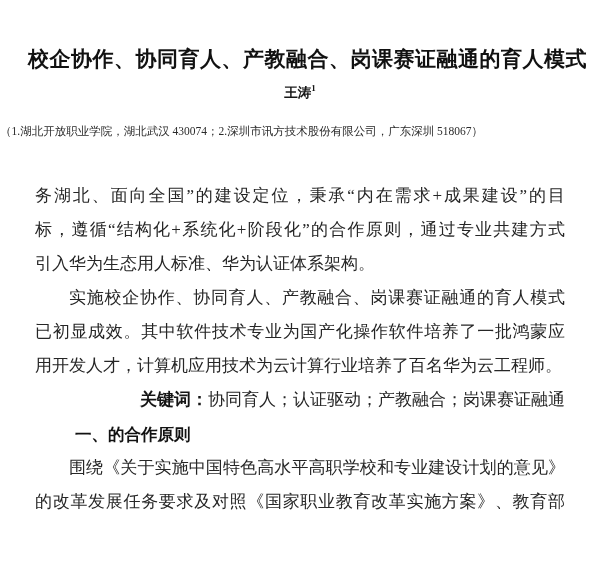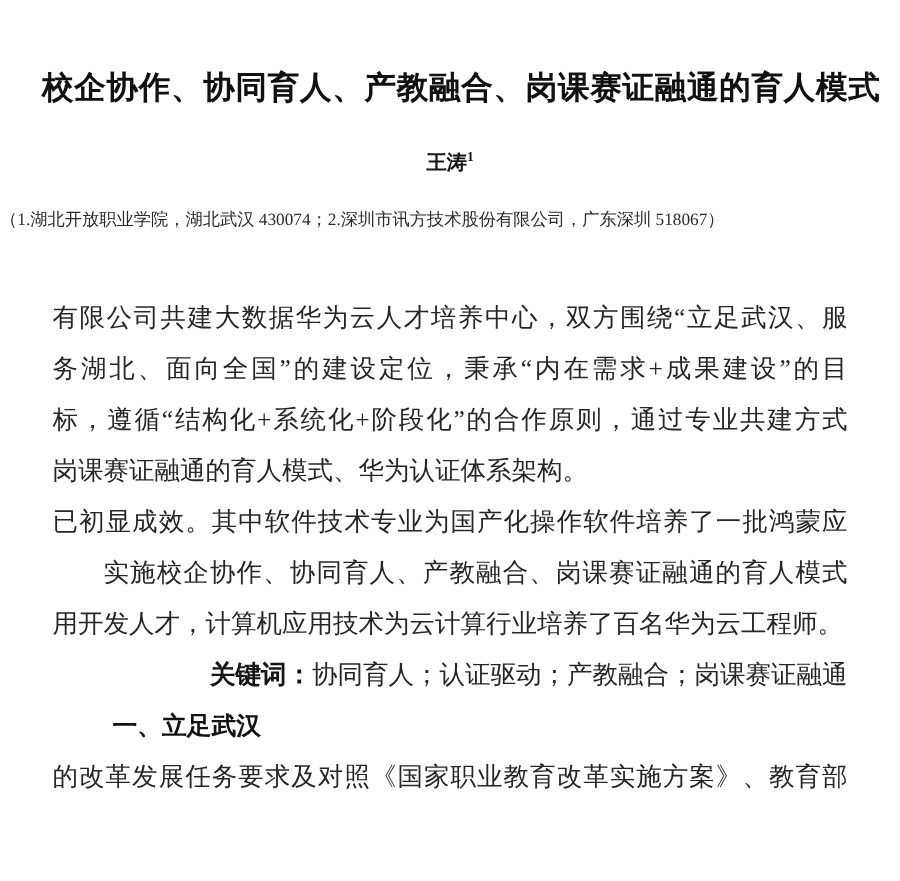--- a/index.html
+++ b/index.html
@@ -26,21 +26,21 @@
     text-align: center;
     font-family: "Liberation Sans", sans-serif;
     font-weight: 700;
     font-size: 21px;
     line-height: 38px;
     letter-spacing: 0.5px;
     color: #111111;
     white-space: nowrap;
   }
   .author {
-    margin-top: 16px;
+    margin-top: 0;
     text-align: center;
     font-weight: 700;
     font-size: 13.5px;
     line-height: 20px;
     color: #161616;
   }
   .author sup {
     font-size: 9px;
     font-weight: 700;
   }
@@ -91,34 +91,34 @@
 
   <h1 class="title">校企协作、协同育人、产教融合、岗课赛证融通的育人模式</h1>
 
   <div class="author"><span>王涛</span><sup>1</sup></div>
 
   <div class="affiliation">（1.湖北开放职业学院，湖北武汉 430074；2.深圳市讯方技术股份有限公司，广东深圳 518067）</div>
 
   <div class="content">
 
     <div>
-      <div class="line fill">有限公司共建大数据华为云人才培养中心，双方围绕“立足武汉、服</div>
       <div class="line fill">务湖北、面向全国”的建设定位，秉承“内在需求+成果建设”的目</div>
       <div class="line fill">标，遵循“结构化+系统化+阶段化”的合作原则，通过专业共建方式</div>
-      <div class="line">岗课赛证融通的育人模式、华为认证体系架构。</div>
+      <div class="line">引入华为生态用人标准、华为认证体系架构。</div>
     </div>
 
     <div>
+      <div class="line fill indent">实施校企协作、协同育人、产教融合、岗课赛证融通的育人模式</div>
       <div class="line fill">已初显成效。其中软件技术专业为国产化操作软件培养了一批鸿蒙应</div>
-      <div class="line fill indent">实施校企协作、协同育人、产教融合、岗课赛证融通的育人模式</div>
       <div class="line">用开发人才，计算机应用技术为云计算行业培养了百名华为云工程师。</div>
     </div>
 
     <div class="line indent"><span class="label">关键词：</span><span>协同育人；认证驱动；产教融合；岗课赛证融通</span></div>
 
-    <div class="line heading">一、立足武汉</div>
+    <div class="line heading">一、的合作原则</div>
 
     <div>
+      <div class="line fill indent">围绕《关于实施中国特色高水平高职学校和专业建设计划的意见》</div>
       <div class="line fill">的改革发展任务要求及对照《国家职业教育改革实施方案》、教育部</div>
     </div>
 
   </div>
 </div>
 
 </body></html>

